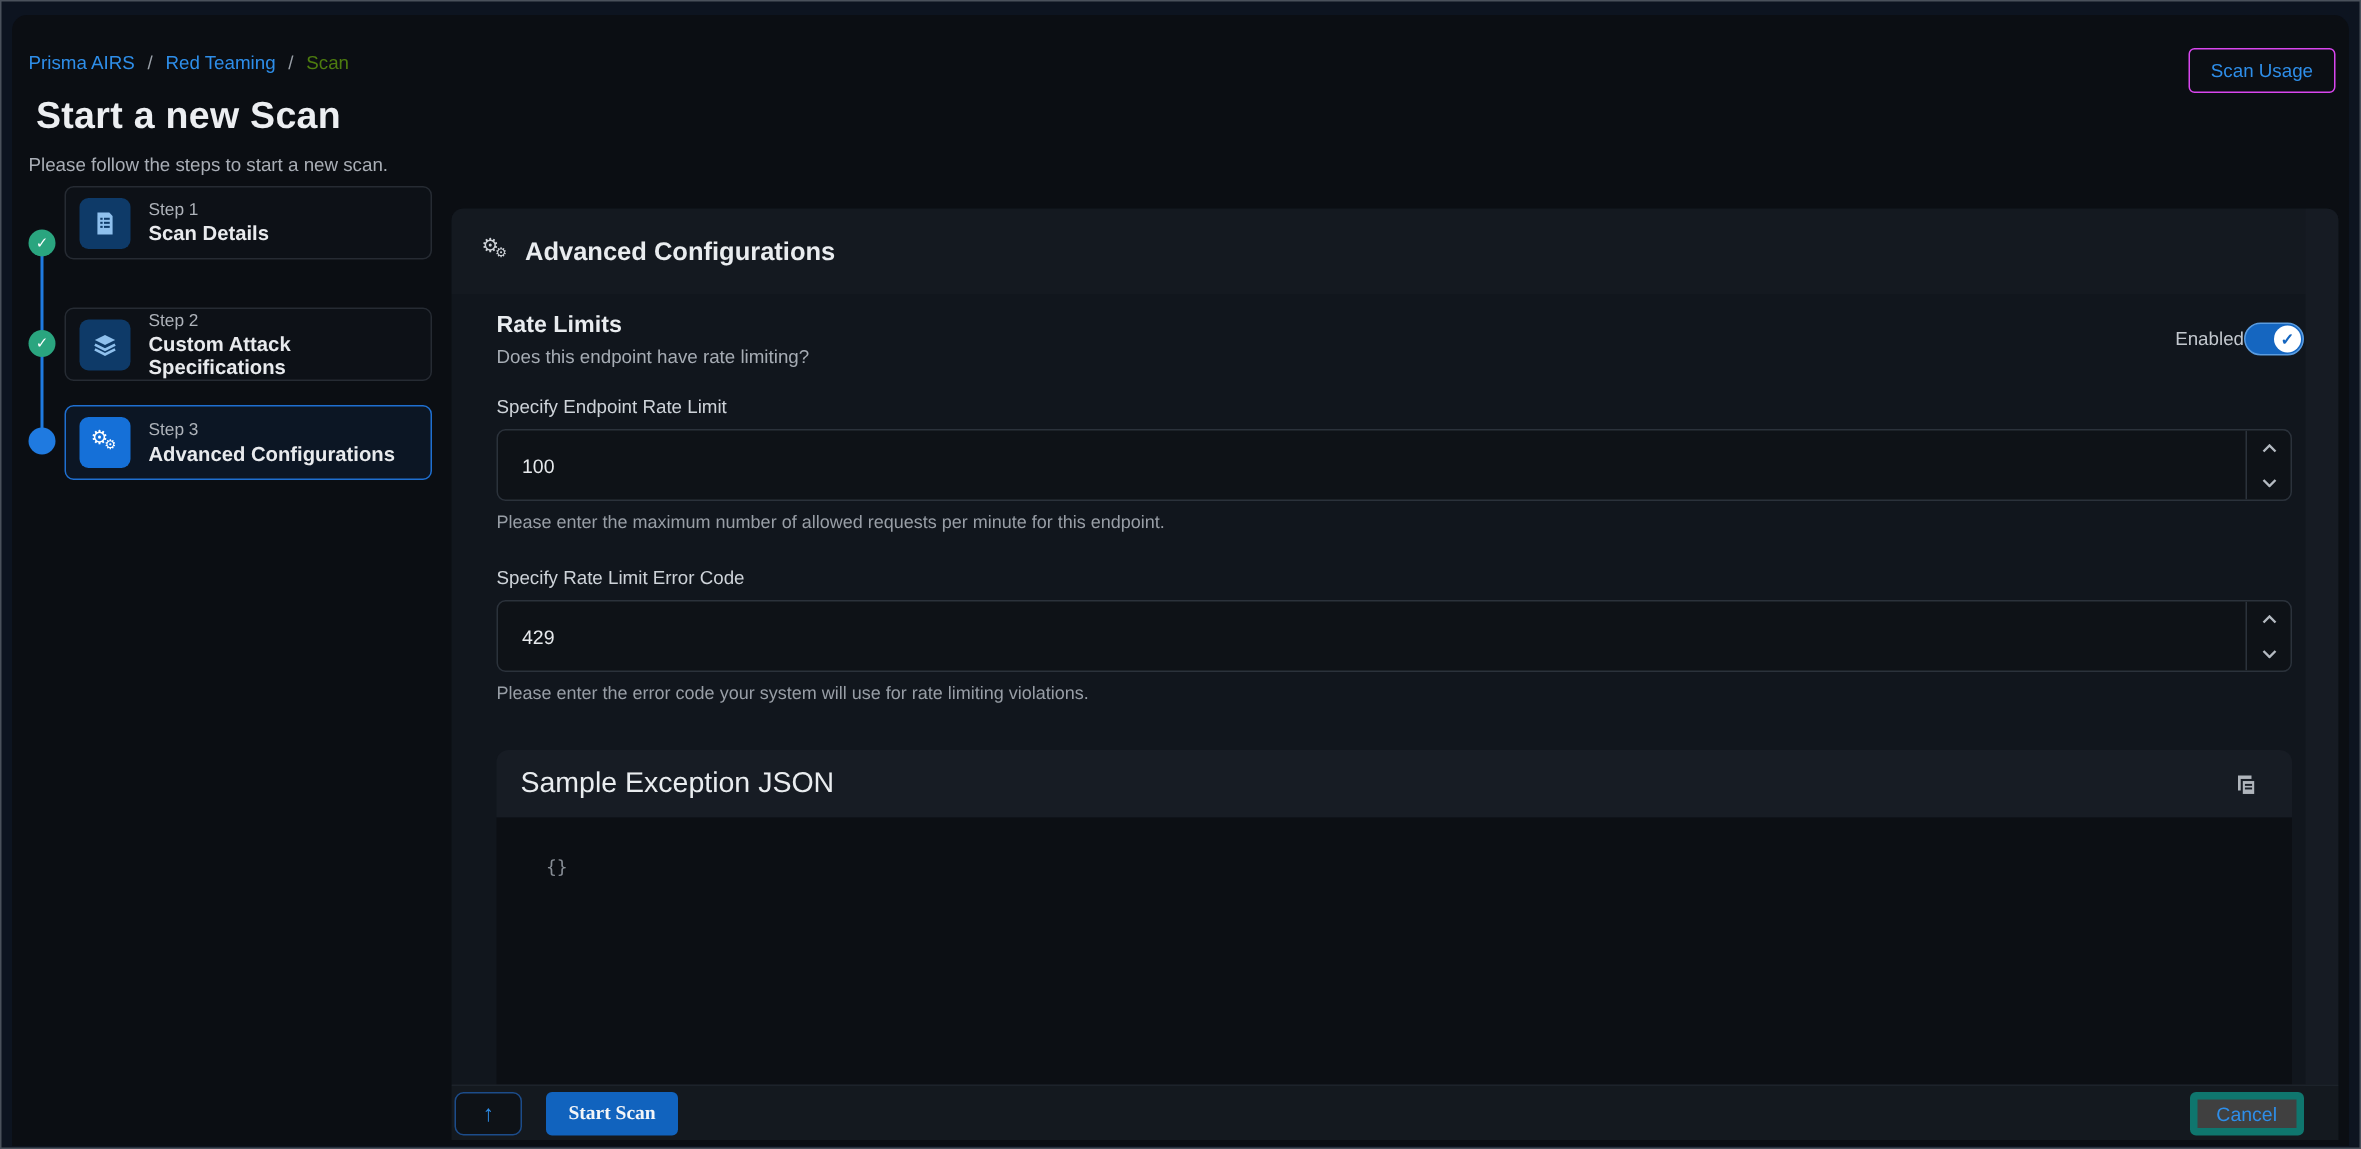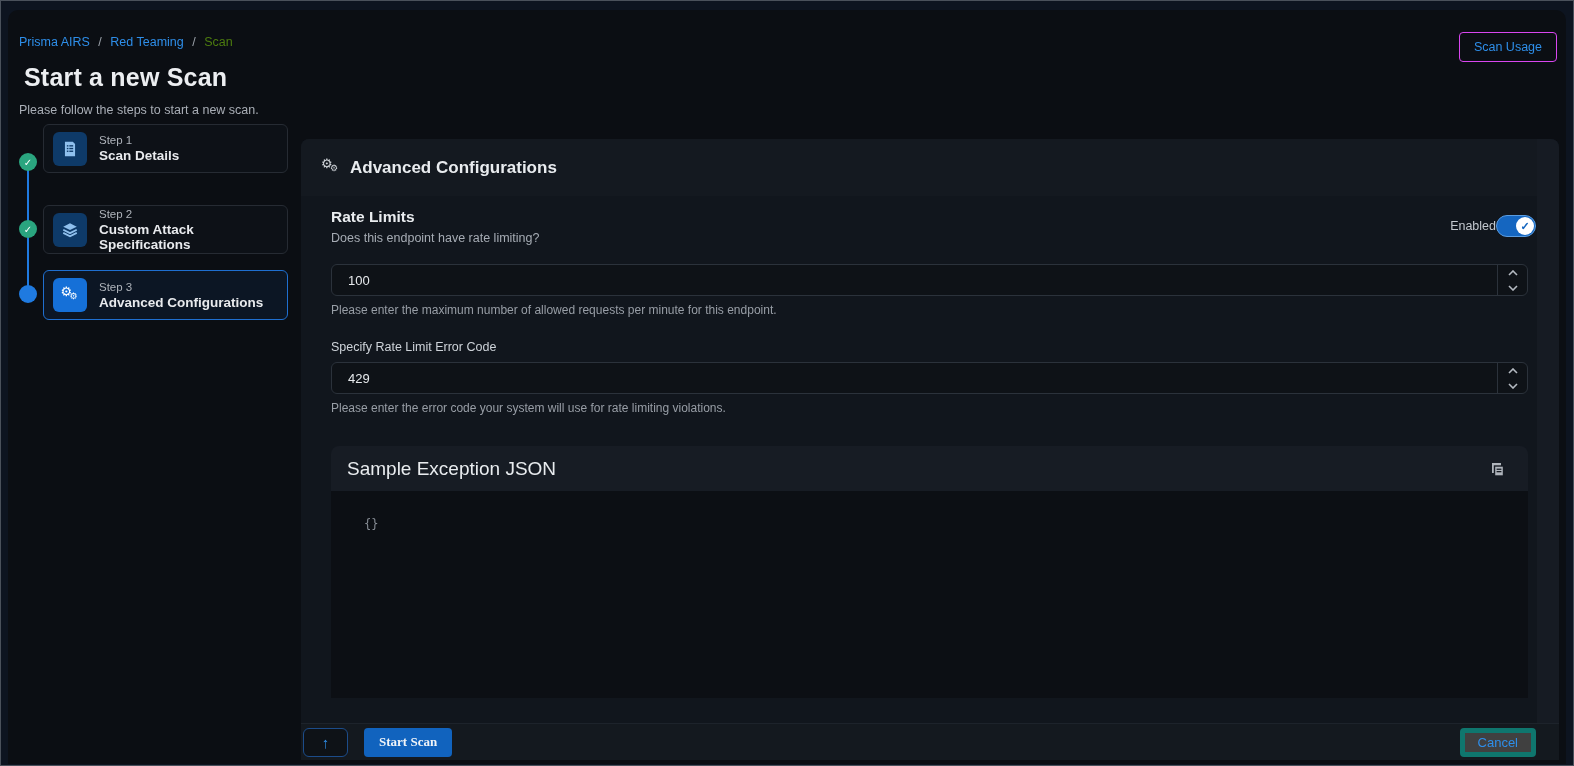--- a/index.html
+++ b/index.html
@@ -83,21 +83,21 @@
   }
   .toggle .knob {
     position:absolute; right:1px; top:1px; width:18px; height:18px; border-radius:50%;
     background:#fff; display:flex; align-items:center; justify-content:center;
     color:#1566c0; font-size:11px; font-weight:700;
   }
   .form-group { margin-top:19px; }
   .form-group.second { margin-top:23px; }
   .field-label { font-size:12.5px; color:#ced3d9; }
   .num-input {
-    margin-top:8px; height:32px; border:1px solid #2b323b; border-radius:6px;
+    margin-top:8px; height:48px; border:1px solid #2b323b; border-radius:6px;
     background:#0e1217; display:flex; overflow:hidden;
   }
   .num-input input {
     flex:1; background:transparent; border:none; outline:none;
     color:#e6e9ec; font-size:13px; font-family:inherit; padding:0 16px;
   }
   .stepper-box { width:30px; border-left:1px solid #2b323b; display:flex; flex-direction:column; }
   .step-btn { flex:1; display:flex; align-items:center; justify-content:center; cursor:pointer; background:transparent; border:none; padding:0; }
   .helper-text { margin-top:7px; font-size:12px; color:#989ea6; }
   
@@ -223,20 +223,21 @@
         </div>
         <div class="toggle-wrap">
           <span class="toggle-label">Enabled</span>
           <span class="toggle">
             <span class="knob">✓</span>
           </span>
         </div>
       </div>
 
       <div class="form-group">
+        <div class="field-label">Specify Endpoint Rate Limit</div>
         <div class="num-input">
           <input type="text" value="100" style="">
           <span class="stepper-box">
             <button class="step-btn">
               <svg width="10" height="6" viewBox="0 0 10 6">
                   <polyline points="1,5 5,1 9,5" stroke="#b4bac1" stroke-width="1.6" fill="none"></polyline>
                 </svg>
             </button>
             <button class="step-btn">
               <svg width="10" height="6" viewBox="0 0 10 6">

